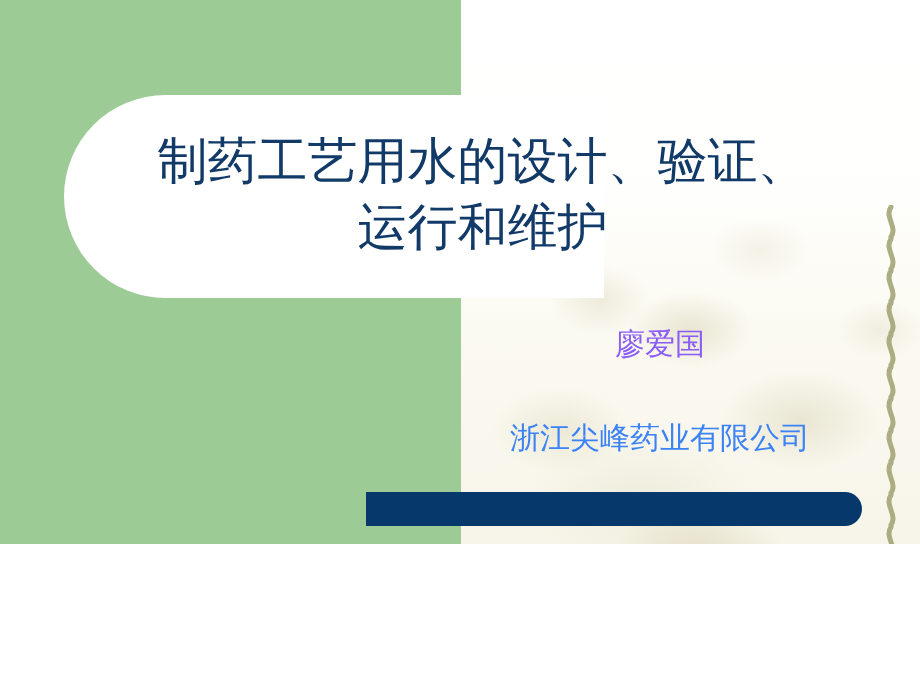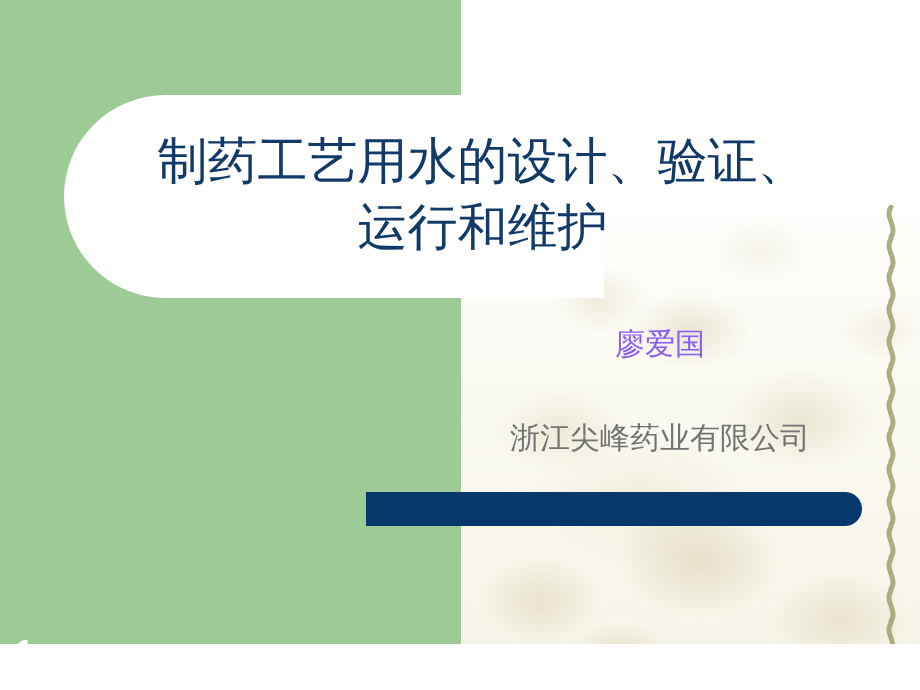--- a/index.html
+++ b/index.html
@@ -10,21 +10,21 @@
   body {
     width: 920px;
     height: 690px;
     overflow: hidden;
     font-family: "Liberation Serif", "DejaVu Serif", serif;
   }
 
   #slide {
     position: relative;
     width: 920px;
-    height: 644px;
+    height: 544px;
     background: #fdfdf8;
     overflow: hidden;
   }
 
   
   .bg-texture {
     position: absolute;
     inset: 0;
     background:
       radial-gradient(ellipse 90px 55px at 690px 330px, rgba(205,198,160,0.40), rgba(205,198,160,0) 70%),
@@ -91,21 +91,21 @@
     font-size: 30px;
     line-height: 38px;
     font-family: "Liberation Serif", "DejaVu Serif", serif;
   }
   .subtitle-company {
     position: absolute;
     left: 460px;
     top: 418px;
     width: 400px;
     text-align: center;
-    color: #737373;
+    color: #3b82f6;
     font-size: 30px;
     line-height: 40px;
     font-family: "Liberation Serif", "DejaVu Serif", serif;
   }
 
   
   .accent-bar {
     position: absolute;
     left: 366px;
     top: 492px;

